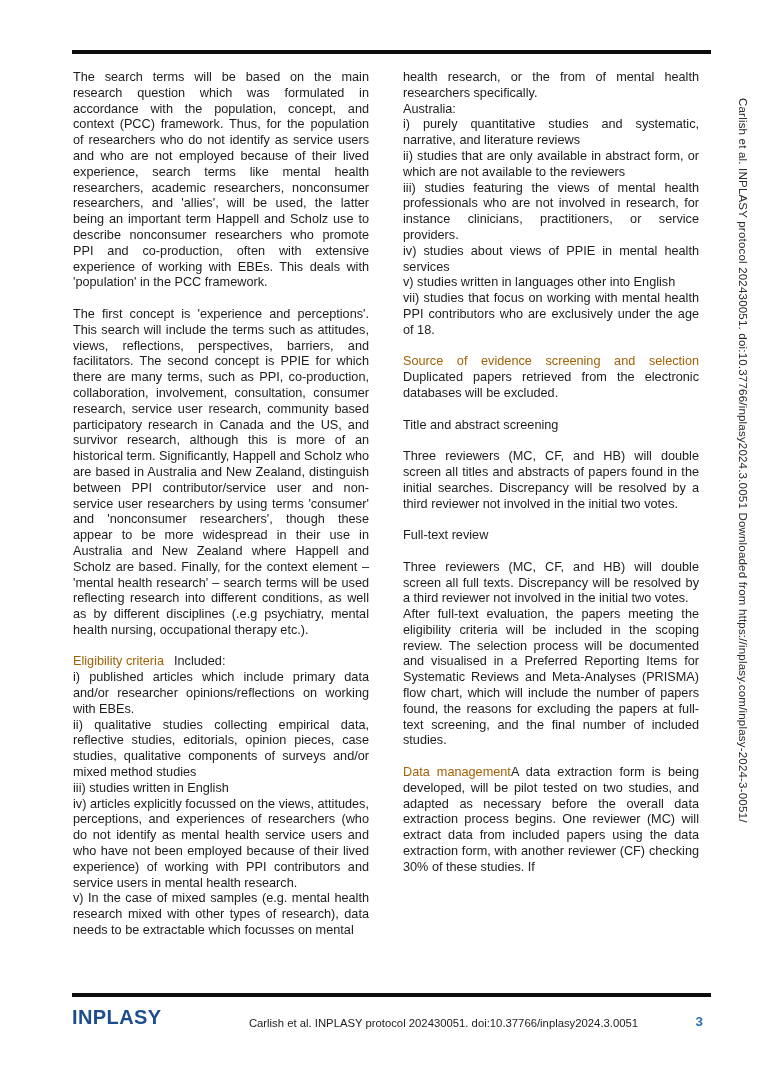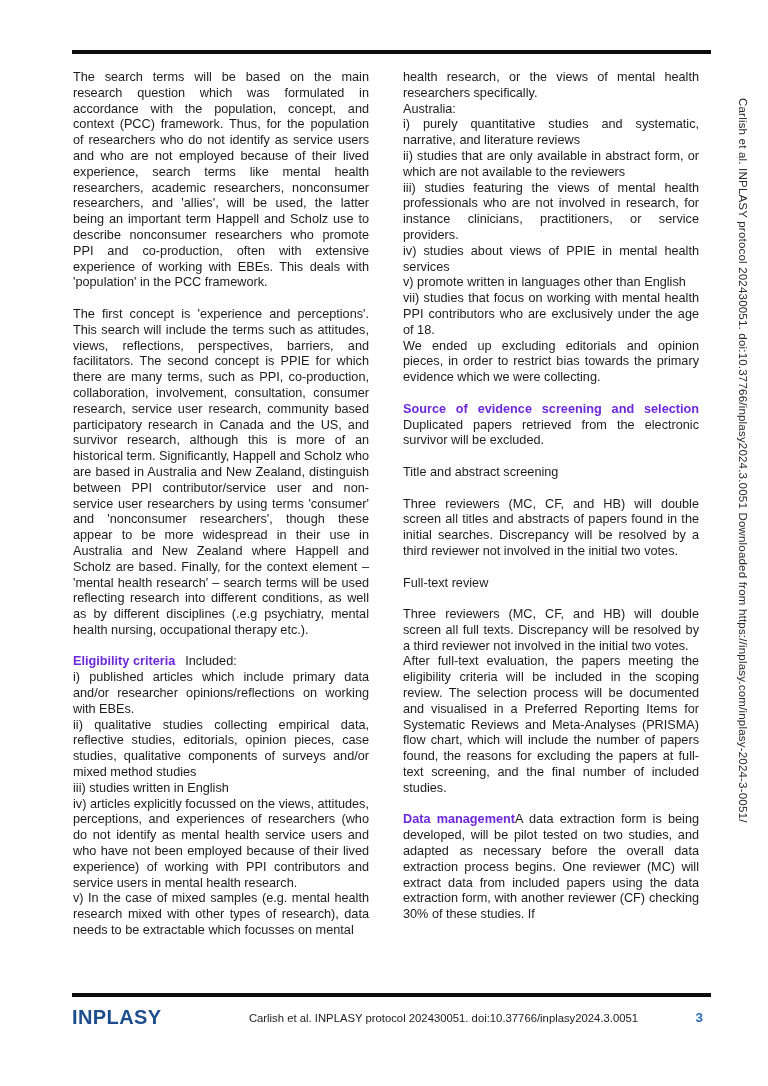--- a/index.html
+++ b/index.html
@@ -36,22 +36,22 @@
   }
   .col {
     width: 296px;
     font-size: 12.7px;
     line-height: 15.8px;
     text-align: justify;
   }
   .col p { margin: 0; }
   .gap-before { margin-top: 15.8px !important; }
   .heading {
-    color: #6d28d9;
-    font-weight: bold;
+    color: #a16207;
+    font-weight: normal;
   }
   .heading-gap-sm { margin-right: 10px; }
   .heading-gap-lg { }
   .heading-line {
     text-align: justify;
     text-align-last: justify;
   }
 
   .sidebar-vertical {
     position: absolute;
@@ -64,21 +64,21 @@
     color: #2a2a2a;
     white-space: nowrap;
   }
 
   .footer {
     position: absolute;
     top: 1006px;
     left: 72px;
     width: 639px;
     display: flex;
-    align-items: center;
+    align-items: flex-end;
     justify-content: space-between;
   }
   .footer-logo {
     color: #1c4e8e;
     font-weight: bold;
     font-size: 20px;
     letter-spacing: 0.4px;
   }
   .footer-citation {
     font-size: 11.3px;
@@ -110,32 +110,31 @@
       <p class="gap-before"><span class="heading heading-gap-sm">Eligibility criteria</span><span>Included:</span></p>
 
       <p>i) published articles which include primary data and/or researcher opinions/reflections on working with EBEs.</p>
       <p>ii) qualitative studies collecting empirical data, reflective studies, editorials, opinion pieces, case studies, qualitative components of surveys and/or mixed method studies</p>
       <p>iii) studies written in English</p>
       <p>iv) articles explicitly focussed on the views, attitudes, perceptions, and experiences of researchers (who do not identify as mental health service users and who have not been employed because of their lived experience) of working with PPI contributors and service users in mental health research.</p>
       <p>v) In the case of mixed samples (e.g. mental health research mixed with other types of research), data needs to be extractable which focusses on mental</p>
     </div>
 
     <div class="col">
-      <p>health research, or the views of mental health researchers specifically.</p>
+      <p>health research, or the from of mental health researchers specifically.</p>
       <p>Australia:</p>
       <p>i) purely quantitative studies and systematic, narrative, and literature reviews</p>
       <p>ii) studies that are only available in abstract form, or which are not available to the reviewers</p>
       <p>iii) studies featuring the views of mental health professionals who are not involved in research, for instance clinicians, practitioners, or service providers.</p>
       <p>iv) studies about views of PPIE in mental health services</p>
-      <p>v) promote written in languages other than English</p>
+      <p>v) studies written in languages other into English</p>
       <p>vii) studies that focus on working with mental health PPI contributors who are exclusively under the age of 18.</p>
-      <p>We ended up excluding editorials and opinion pieces, in order to restrict bias towards the primary evidence which we were collecting.</p>
 
       <p class="gap-before heading heading-line">Source of evidence screening and selection</p>
-      <p>Duplicated papers retrieved from the electronic survivor will be excluded.</p>
+      <p>Duplicated papers retrieved from the electronic databases will be excluded.</p>
 
       <p class="gap-before">Title and abstract screening</p>
       <p class="gap-before">Three reviewers (MC, CF, and HB) will double screen all titles and abstracts of papers found in the initial searches. Discrepancy will be resolved by a third reviewer not involved in the initial two votes.</p>
 
       <p class="gap-before">Full-text review</p>
       <p class="gap-before">Three reviewers (MC, CF, and HB) will double screen all full texts. Discrepancy will be resolved by a third reviewer not involved in the initial two votes.</p>
       <p>After full-text evaluation, the papers meeting the eligibility criteria will be included in the scoping review. The selection process will be documented and visualised in a Preferred Reporting Items for Systematic Reviews and Meta-Analyses (PRISMA) flow chart, which will include the number of papers found, the reasons for excluding the papers at full-text screening, and the final number of included studies.</p>
 
       <p class="gap-before"><span class="heading heading-gap-lg">Data management</span><span>A data extraction form is being developed, will be pilot tested on two studies, and adapted as necessary before the overall data extraction process begins. One reviewer (MC) will extract data from included papers using the data extraction form, with another reviewer (CF) checking 30% of these studies. If</span></p>
     </div>

